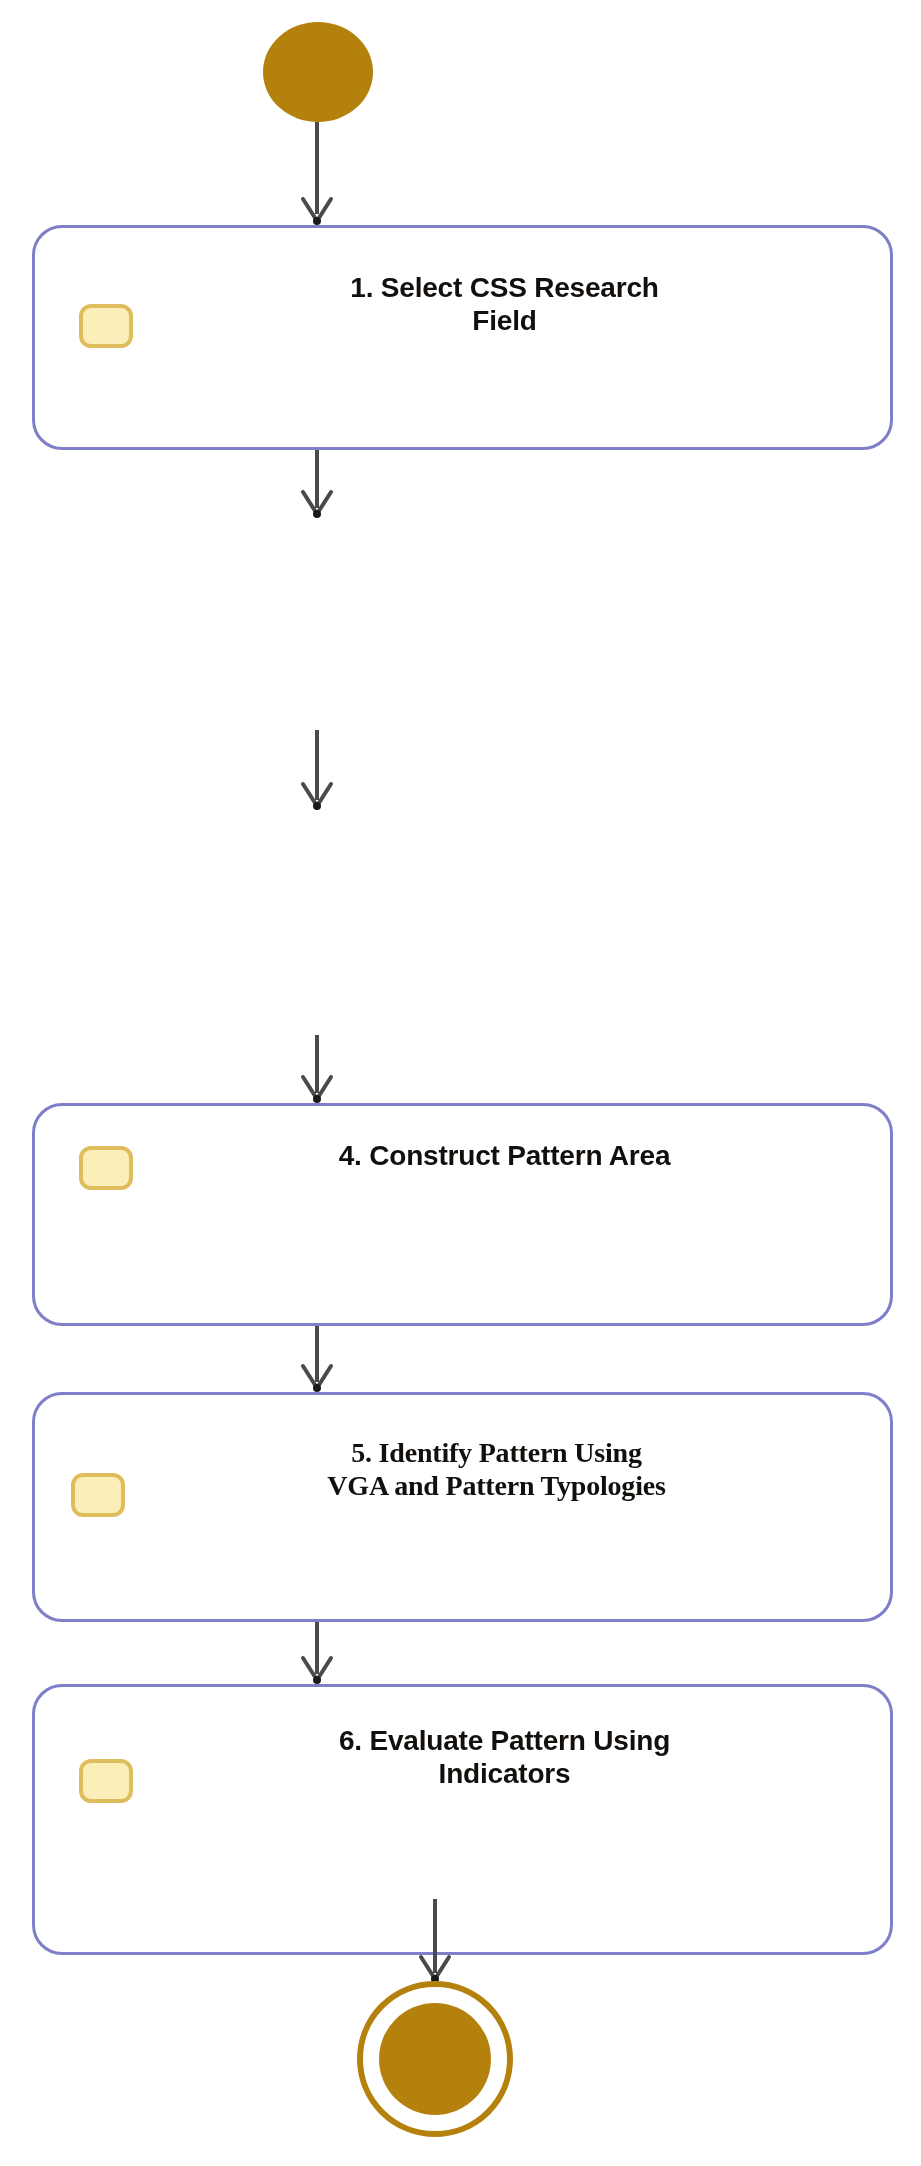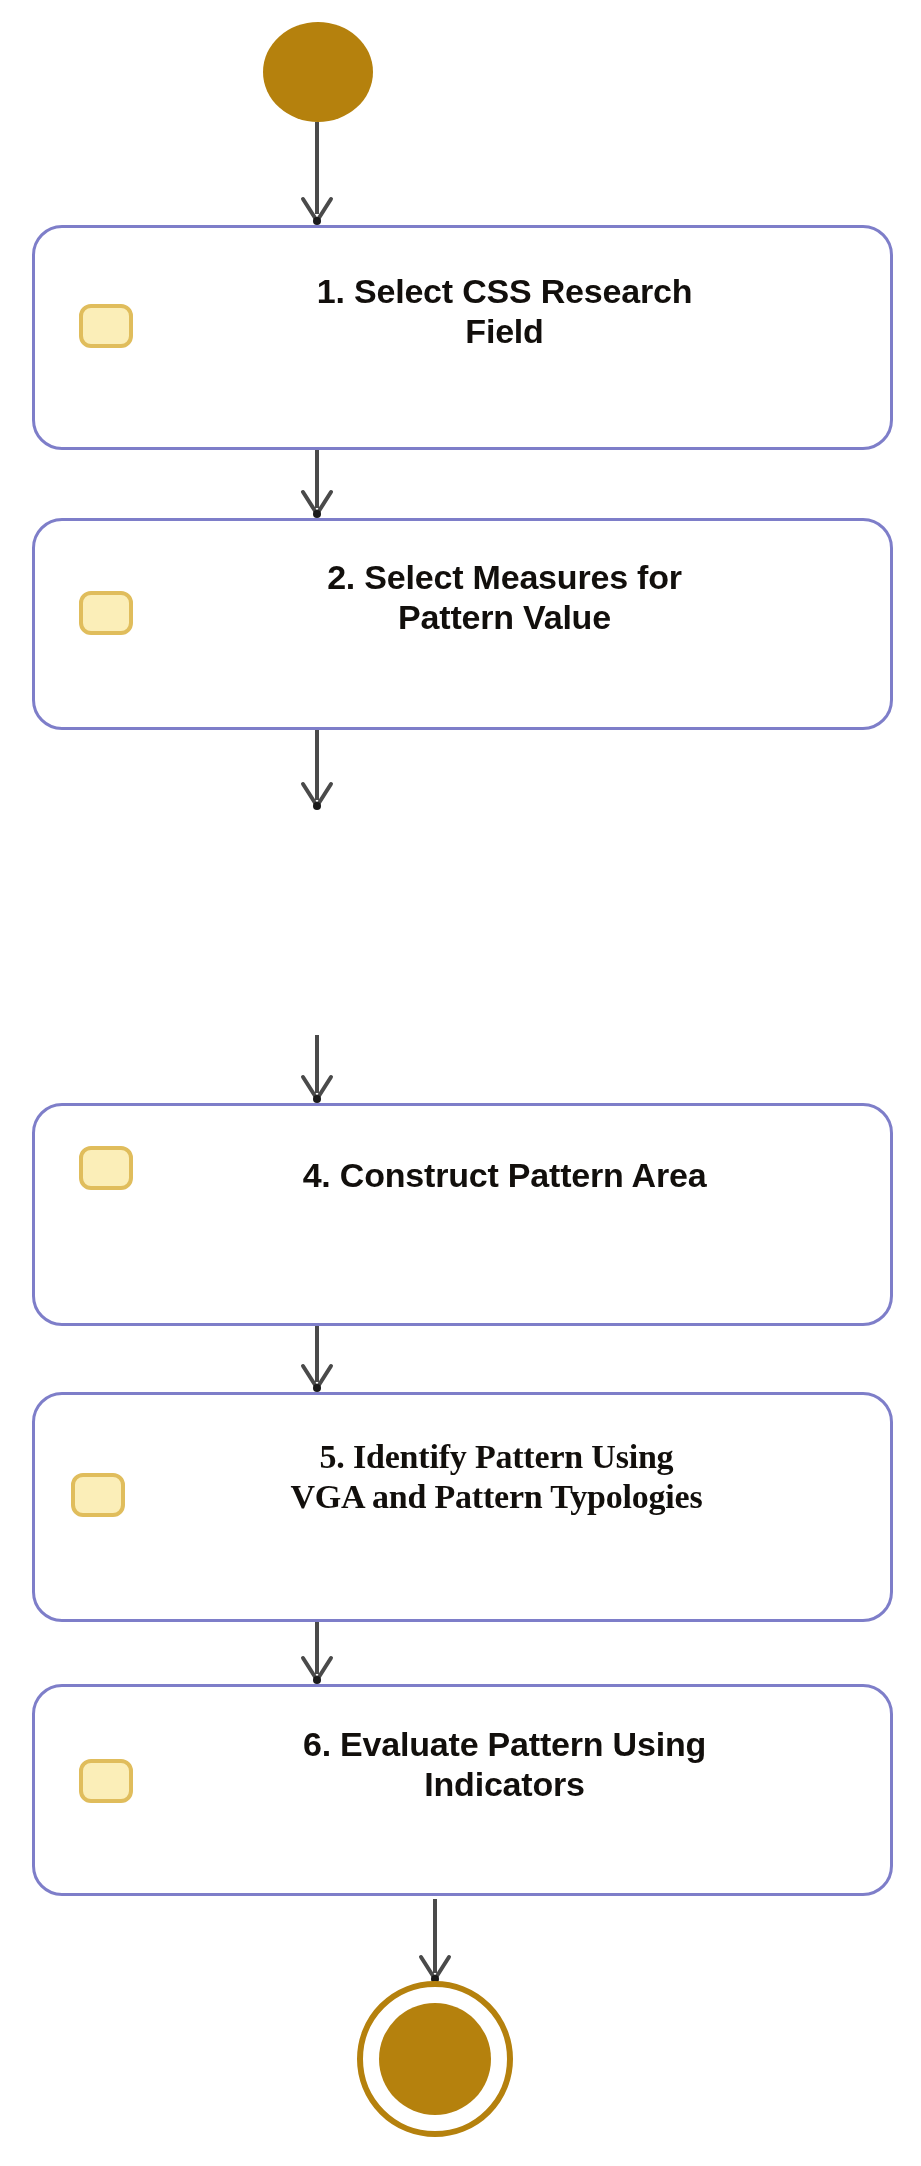--- a/index.html
+++ b/index.html
@@ -80,21 +80,21 @@
     background: #fbeeb8;
     box-sizing: border-box;
   }
   .node-label {
     position: absolute;
     left: 110px;
     right: 26px;
     text-align: center;
     font-weight: bold;
     color: #120f0c;
-    font-size: 34px;
+    font-size: 28px;
     line-height: 1.17;
     letter-spacing: -0.2px;
     white-space: pre-line;
   }
 </style>
 </head>
 <body>
 
 <div id="flow">
 
@@ -115,46 +115,41 @@
   </div>
 
   <div class="connector" style="left:297px; top:450px; height:68px;">
     <svg width="40" height="68" viewBox="0 0 40 68">
       <line x1="20" y1="0" x2="20" y2="58" stroke="#4a4a4a" stroke-width="4"></line>
       <path d="M6 42 L20 64 L34 42" fill="none" stroke="#4a4a4a" stroke-width="4" stroke-linecap="round" stroke-linejoin="round"></path>
       <circle cx="20" cy="64" r="4" fill="#1a1a1a"></circle>
     </svg>
   </div>
 
-  <div class="node-box" style="left:32px; top:518px; width:861px; height:212px;">
-    <span class="node-icon" style="left:44px; top:70px;"></span>
-    <span class="node-label" style="top:37px;">2. Select Measures for
-Pattern Value</span>
-  </div>
 
   <div class="connector" style="left:297px; top:730px; height:80px;">
     <svg width="40" height="80" viewBox="0 0 40 80">
       <line x1="20" y1="0" x2="20" y2="70" stroke="#4a4a4a" stroke-width="4"></line>
       <path d="M6 54 L20 76 L34 54" fill="none" stroke="#4a4a4a" stroke-width="4" stroke-linecap="round" stroke-linejoin="round"></path>
       <circle cx="20" cy="76" r="4" fill="#1a1a1a"></circle>
     </svg>
   </div>
 
 
   <div class="connector" style="left:297px; top:1035px; height:68px;">
     <svg width="40" height="68" viewBox="0 0 40 68">
       <line x1="20" y1="0" x2="20" y2="58" stroke="#4a4a4a" stroke-width="4"></line>
       <path d="M6 42 L20 64 L34 42" fill="none" stroke="#4a4a4a" stroke-width="4" stroke-linecap="round" stroke-linejoin="round"></path>
       <circle cx="20" cy="64" r="4" fill="#1a1a1a"></circle>
     </svg>
   </div>
 
   <div class="node-box" style="left:32px; top:1103px; width:861px; height:223px;">
     <span class="node-icon" style="left:44px; top:40px;"></span>
-    <span class="node-label" style="top:34px;margin-top:16px;">4. Construct Pattern Area</span>
+    <span class="node-label" style="top:34px;">4. Construct Pattern Area</span>
   </div>
 
   <div class="connector" style="left:297px; top:1326px; height:66px;">
     <svg width="40" height="66" viewBox="0 0 40 66">
       <line x1="20" y1="0" x2="20" y2="56" stroke="#4a4a4a" stroke-width="4"></line>
       <path d="M6 40 L20 62 L34 40" fill="none" stroke="#4a4a4a" stroke-width="4" stroke-linecap="round" stroke-linejoin="round"></path>
       <circle cx="20" cy="62" r="4" fill="#1a1a1a"></circle>
     </svg>
   </div>
 
@@ -165,21 +160,21 @@
   </div>
 
   <div class="connector" style="left:297px; top:1622px; height:62px;">
     <svg width="40" height="62" viewBox="0 0 40 62">
       <line x1="20" y1="0" x2="20" y2="52" stroke="#4a4a4a" stroke-width="4"></line>
       <path d="M6 36 L20 58 L34 36" fill="none" stroke="#4a4a4a" stroke-width="4" stroke-linecap="round" stroke-linejoin="round"></path>
       <circle cx="20" cy="58" r="4" fill="#1a1a1a"></circle>
     </svg>
   </div>
 
-  <div class="node-box" style="left:32px; top:1684px; width:861px; height:212px;">
+  <div class="node-box" style="left:32px; top:1684px; width:861px; height:271px;">
     <span class="node-icon" style="left:44px; top:72px;"></span>
     <span class="node-label" style="top:38px;">6. Evaluate Pattern Using
 Indicators</span>
   </div>
 
   <div class="connector" style="left:415px; top:1899px; height:84px;">
     <svg width="40" height="84" viewBox="0 0 40 84">
       <line x1="20" y1="0" x2="20" y2="74" stroke="#4a4a4a" stroke-width="4"></line>
       <path d="M6 58 L20 80 L34 58" fill="none" stroke="#4a4a4a" stroke-width="4" stroke-linecap="round" stroke-linejoin="round"></path>
       <circle cx="20" cy="80" r="4" fill="#1a1a1a"></circle>

